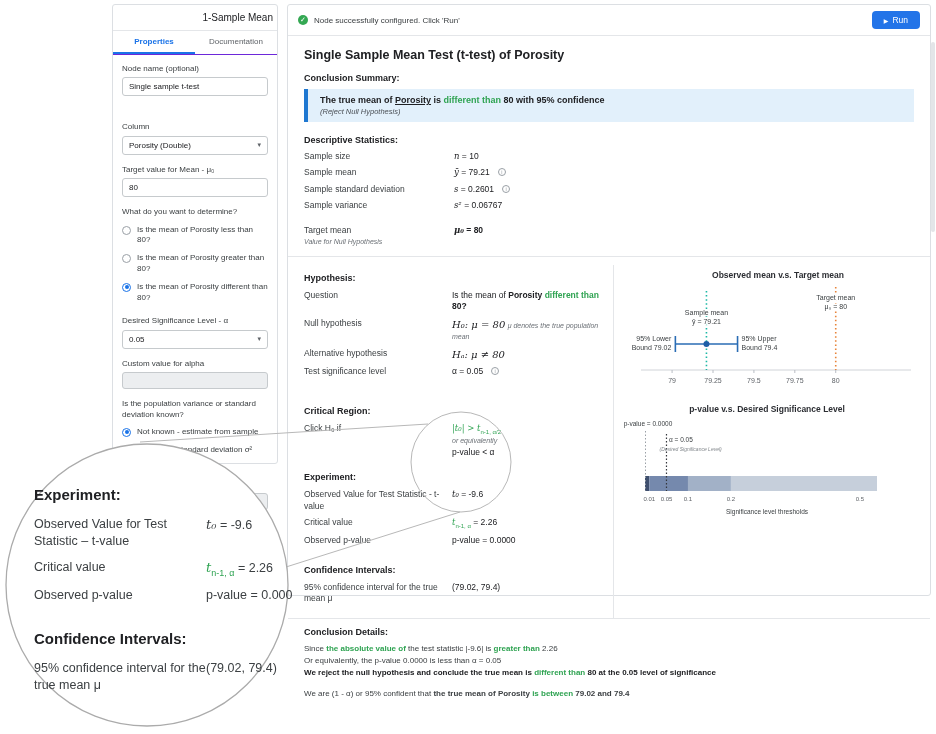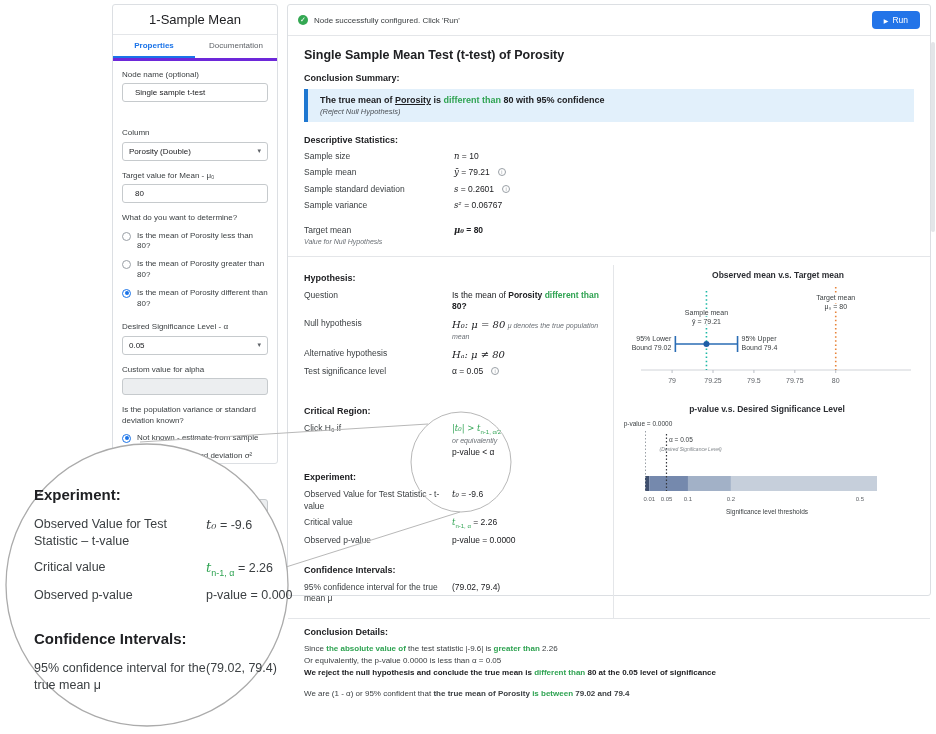--- a/index.html
+++ b/index.html
@@ -1,27 +1,27 @@
 <!DOCTYPE html>
 <html><head>
 <meta charset="utf-8">
 <style>
   * { margin:0; padding:0; box-sizing:border-box; }
   html,body { width:936px; height:734px; background:#ffffff; font-family:"Liberation Sans", sans-serif; color:#3c4043; overflow:hidden; }
   .page { position:relative; width:936px; height:734px; background:#fff; }
 
   
   .sidebar { position:absolute; left:112px; top:4px; width:166px; height:460px; background:#fff; border:1px solid #dcdfe3; border-radius:3px; }
-  .sb-title { text-align:center; font-size:13px; color:#202124; padding:7px 4px; border-bottom:1px solid #e4e6e9; }
-  .sb-tabs { display:flex; border-bottom:3px solid #6d28d9; }
+  .sb-title { text-align:right; font-size:10px; color:#202124; padding:7px 4px; border-bottom:1px solid #e4e6e9; }
+  .sb-tabs { display:flex; border-bottom:1px solid #6d28d9; }
   .sb-tab { flex:1; text-align:center; font-size:8px; padding:6px 2px; color:#5f6368; cursor:pointer; }
   .sb-tab.active { color:#1a73e8; border-bottom:2px solid #1a73e8; font-weight:bold; }
   .sb-body { padding:9px 9px; }
   .sb-label { font-size:8px; color:#3c4043; margin-bottom:3px; line-height:1.3; }
-  .sb-input { border:1px solid #c6cacd; border-radius:3px; padding:4px 12px; font-size:8px; color:#202124; min-height:17px; background:#fff; }
+  .sb-input { border:1px solid #c6cacd; border-radius:3px; padding:4px 6px; font-size:8px; color:#202124; min-height:17px; background:#fff; }
   .sb-input.disabled { background:#eceef0; }
   .sb-select { border:1px solid #c6cacd; border-radius:3px; padding:4px 6px; font-size:8px; color:#202124; display:flex; justify-content:space-between; align-items:center; background:#fff; }
   .sb-caret { color:#5f6368; font-size:7px; }
   .sb-gap-lg { height:26px; } .sb-gap { height:10px; } .sb-gap-sm { height:6px; }
   .radio-row { display:flex; gap:6px; margin:7px 0; align-items:flex-start; cursor:pointer; }
   .radio { width:9px; height:9px; min-width:9px; border:1px solid #9aa0a6; border-radius:50%; margin-top:1px; background:#fff; }
   .radio.on { border:1px solid #1a73e8; position:relative; }
   .radio.on::after { content:""; position:absolute; left:1.5px; top:1.5px; width:4px; height:4px; border-radius:50%; background:#1a73e8; }
   .radio-label { font-size:8px; color:#3c4043; line-height:1.35; }
 

